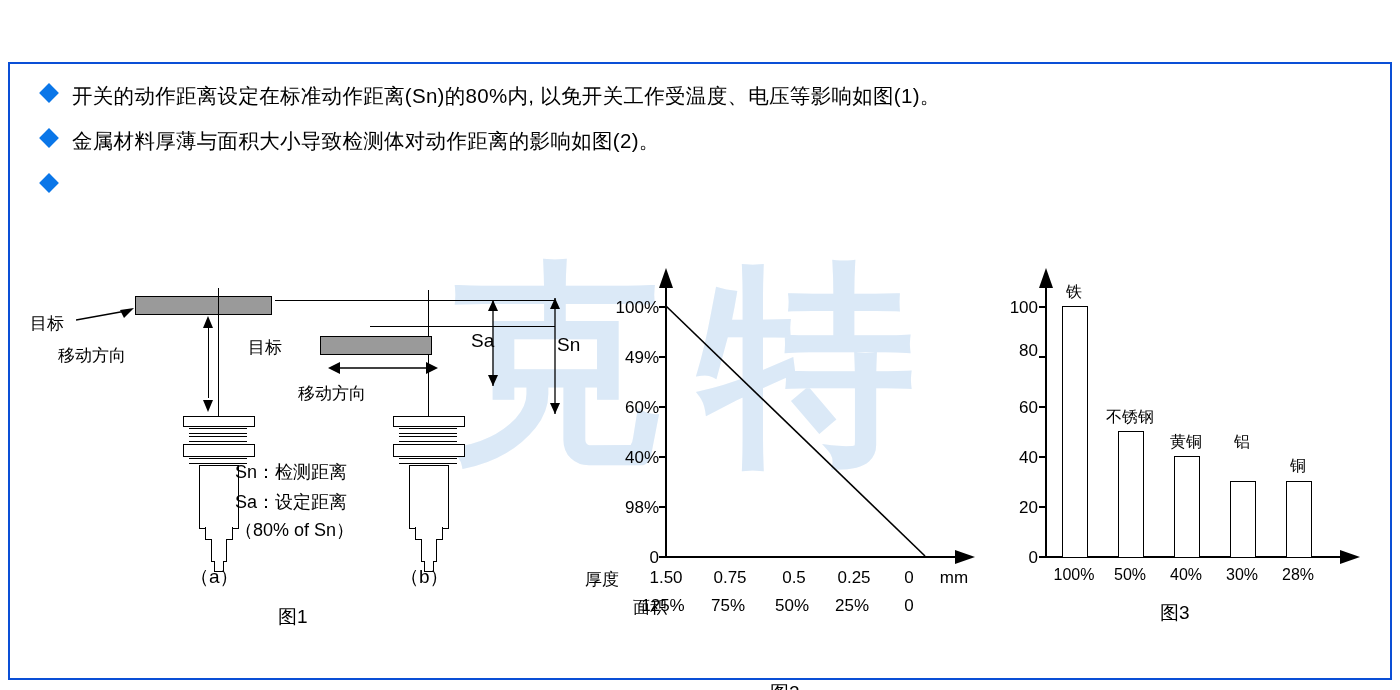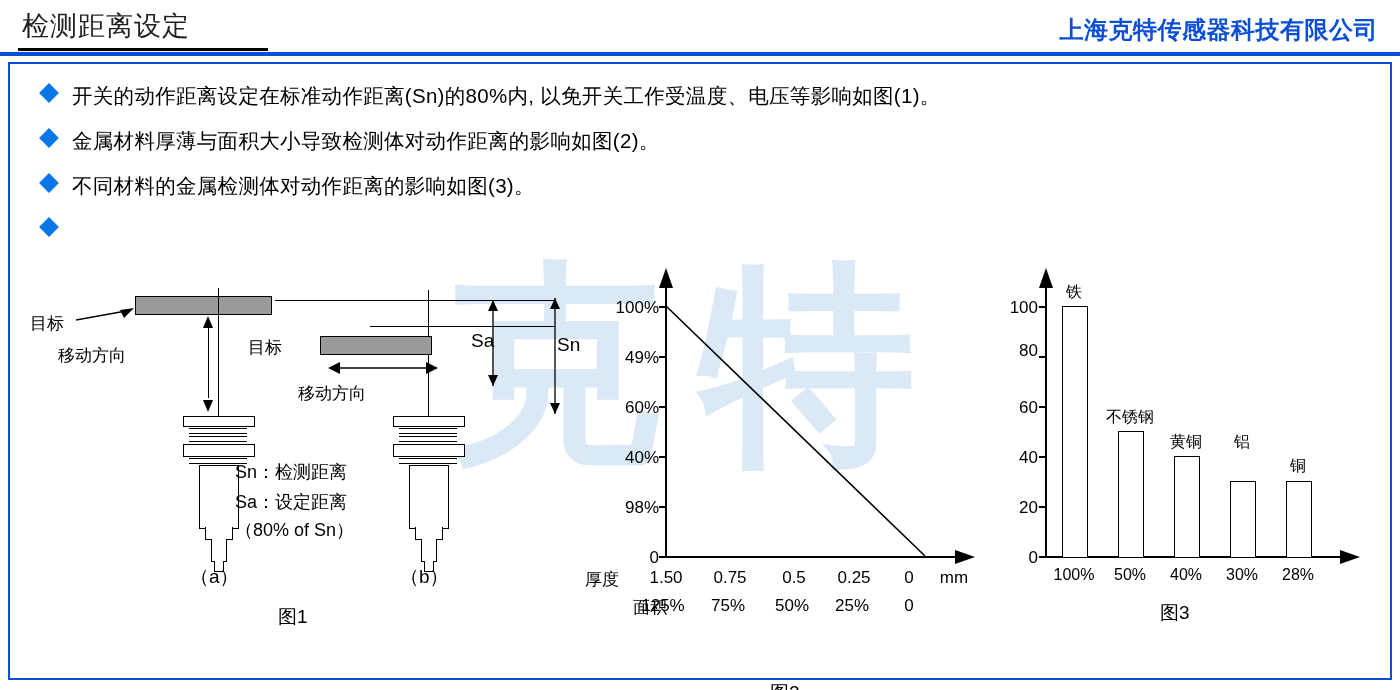--- a/index.html
+++ b/index.html
@@ -119,41 +119,31 @@
   .bar{position:absolute;background:#fff;border:1.6px solid #000;}
   .barlbl{position:absolute;font-size:16px;color:#000;text-align:center;}
 </style>
 </head>
 <body>
 
 <div class="page">
 
   <div class="watermark">克特</div>
 
-  <div class="header">
-    <div class="header-title">检测距离设定</div>
-    <div class="header-underline"></div>
-    <div class="header-company">上海克特传感器科技有限公司</div>
-    <div class="header-blue-rule"></div>
-  </div>
 
   <div class="frame"></div>
 
   <div class="bullets">
     <div class="bullet-row">
       <div class="diamond"></div>
       <div class="bullet-text">开关的动作距离设定在标准动作距离(Sn)的80%内, 以免开关工作受温度、电压等影响如图(1)。</div>
     </div>
     <div class="bullet-row">
       <div class="diamond"></div>
       <div class="bullet-text">金属材料厚薄与面积大小导致检测体对动作距离的影响如图(2)。</div>
-    </div>
-    <div class="bullet-row">
-      <div class="diamond"></div>
-      <div class="bullet-text">不同材料的金属检测体对动作距离的影响如图(3)。</div>
     </div>
     <div class="bullet-row">
       <div class="diamond"></div>
     </div>
   </div>
 
   <div class="figures">
 
     <div class="fig1">
 

